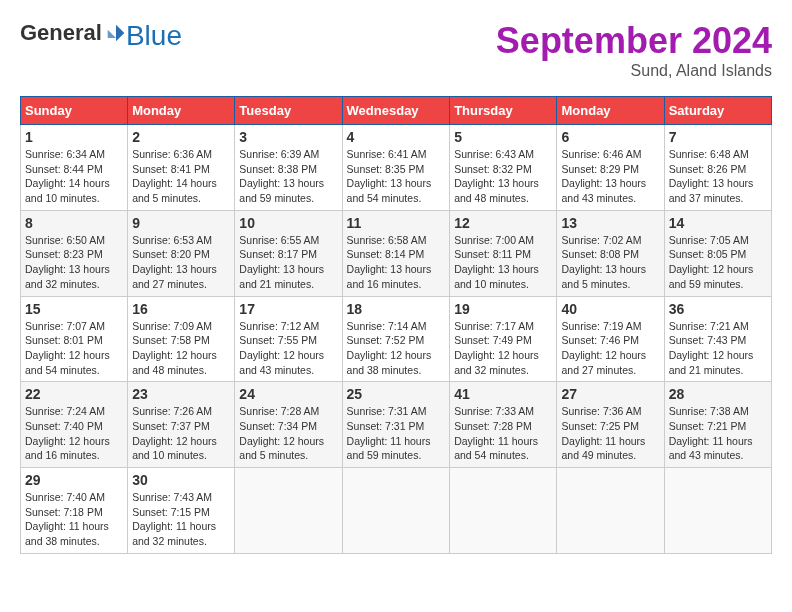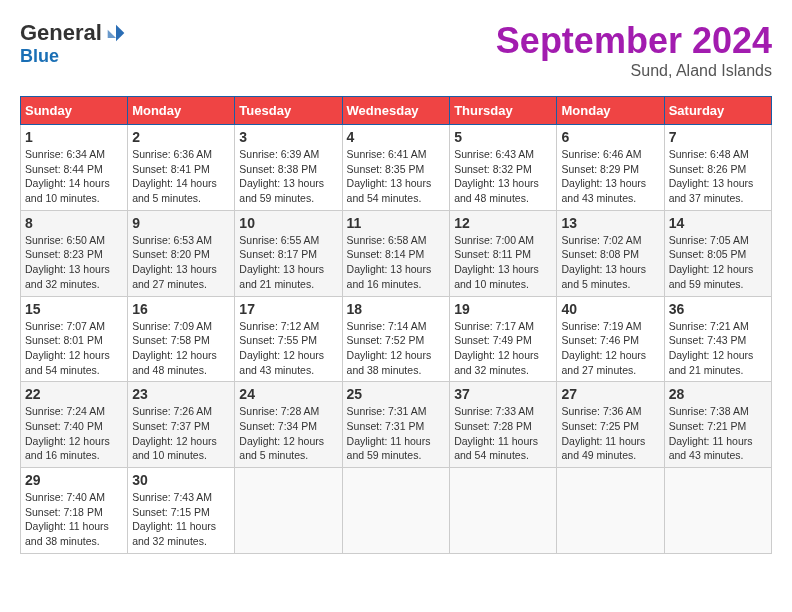--- a/index.html
+++ b/index.html
@@ -11,37 +11,36 @@
       padding: 20px;
     }
     .header {
       display: flex;
       justify-content: space-between;
       align-items: flex-start;
       margin-bottom: 16px;
     }
     .logo {
       display: flex;
-      flex-direction: column;
       align-items: flex-start;
       text-align: center;
     }
     .logo-text {
       display: flex;
       align-items: center;
       gap: 2px;
     }
     .logo-general {
       font-size: 22px;
       font-weight: bold;
       color: #333;
     }
     .logo-blue {
-      font-size: 18px;
-      font-weight: bold;
+      font-size: 28px;
+      font-weight: normal;
       color: #1a6fb5;
     }
     .logo-icon {
       width: 20px;
       height: 20px;
       margin-left: 2px;
     }
     .title-section {
       text-align: right;
     }
@@ -229,21 +228,21 @@
         </td>
         <td>
           <span class="day-num">24</span>
           <div class="day-info">Sunrise: 7:28 AM<br>Sunset: 7:34 PM<br>Daylight: 12 hours and 5 minutes.</div>
         </td>
         <td>
           <span class="day-num">25</span>
           <div class="day-info">Sunrise: 7:31 AM<br>Sunset: 7:31 PM<br>Daylight: 11 hours and 59 minutes.</div>
         </td>
         <td>
-          <span class="day-num">37</span>
+          <span class="day-num">41</span>
           <div class="day-info">Sunrise: 7:33 AM<br>Sunset: 7:28 PM<br>Daylight: 11 hours and 54 minutes.</div>
         </td>
         <td>
           <span class="day-num">27</span>
           <div class="day-info">Sunrise: 7:36 AM<br>Sunset: 7:25 PM<br>Daylight: 11 hours and 49 minutes.</div>
         </td>
         <td>
           <span class="day-num">28</span>
           <div class="day-info">Sunrise: 7:38 AM<br>Sunset: 7:21 PM<br>Daylight: 11 hours and 43 minutes.</div>
         </td>

